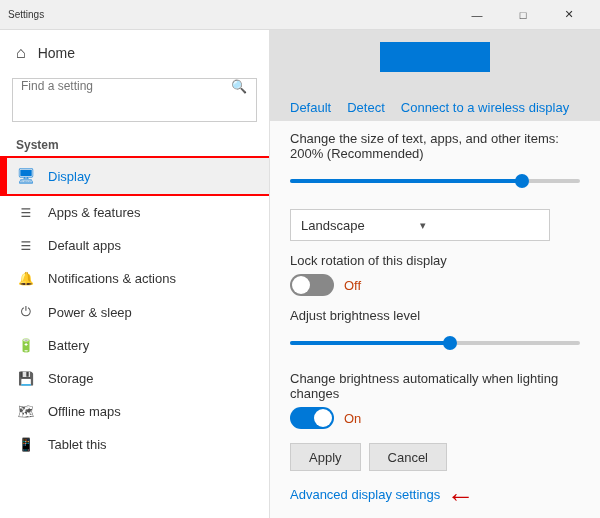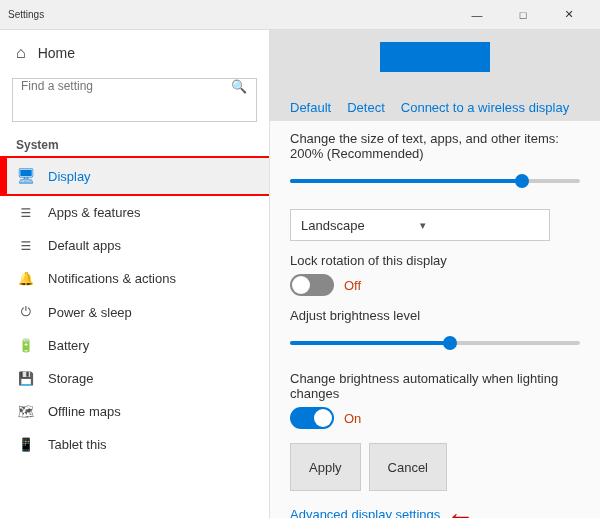--- a/index.html
+++ b/index.html
@@ -262,21 +262,21 @@
     .toggle.on .toggle-knob { left: 24px; }
     .toggle-label { font-size: 13px; color: #c2410c; }
 
     
     .buttons-row {
       display: flex;
       gap: 8px;
       margin: 14px 0 12px 0;
     }
     .btn {
-      height: 48px;
+      height: 28px;
       padding: 0 18px;
       font-size: 13px;
       cursor: pointer;
       border: 1px solid #ccc;
       background: #e5e5e5;
       color: #333;
     }
 
     
     .advanced-link {

